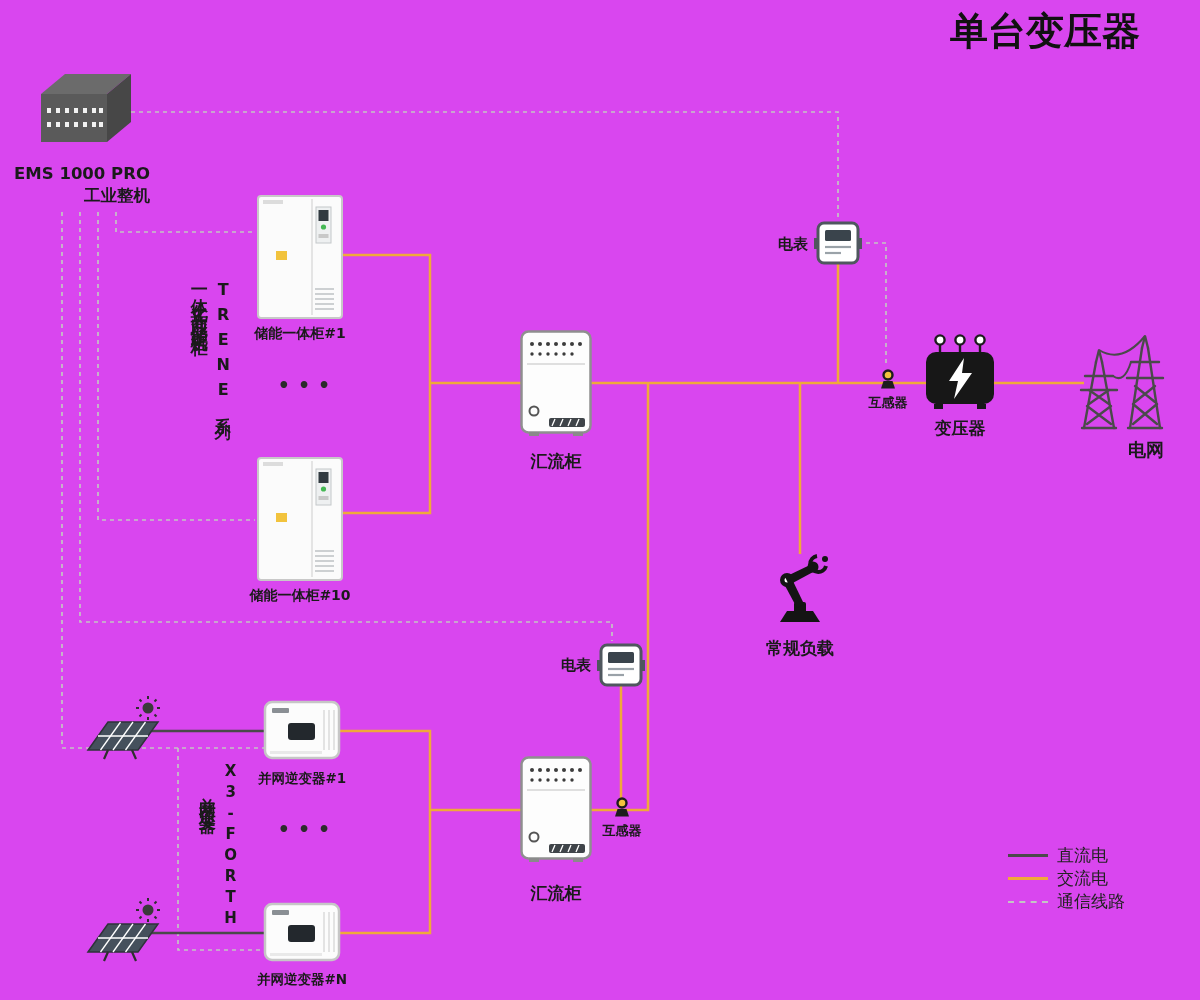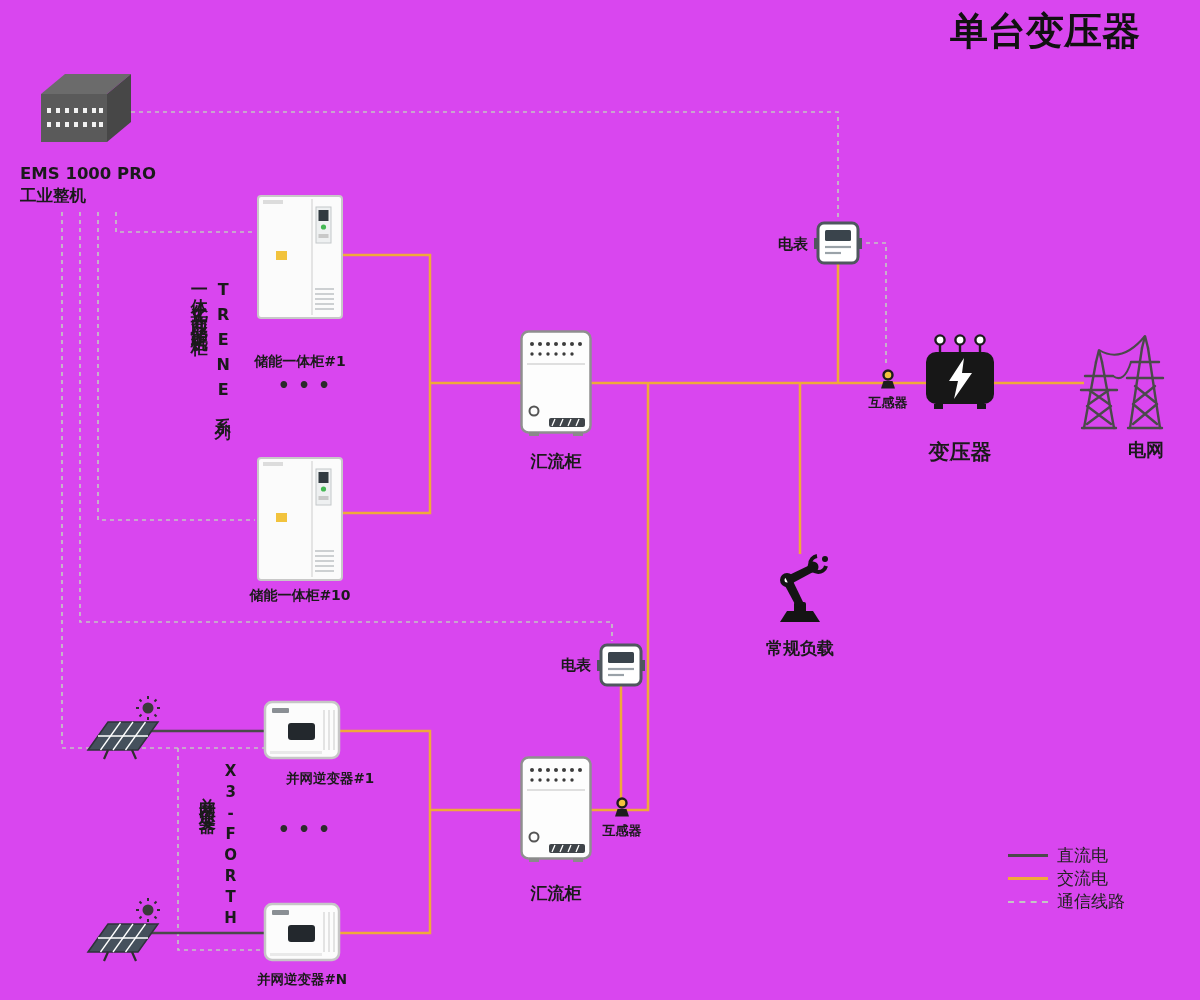--- a/index.html
+++ b/index.html
@@ -11,46 +11,46 @@
   .wire-dc{stroke:var(--dc,#4a4a4a);stroke-width:2.5;}
   .wire-comm{stroke:var(--comm,#c4c4c4);stroke-width:1.7;stroke-dasharray:4 4;}
   .lbl{position:absolute;font-weight:700;white-space:nowrap;color:var(--text,#1a1a1a);}
   .cx{transform:translateX(-50%);}
   .rx{transform:translateX(-100%);}
   
   .title{position:absolute;left:890px;top:6px;width:310px;text-align:center;
          font-size:38px;font-weight:700;line-height:50px;color:#111;}
   
   .ems-icon{left:33px;top:68px;}
-  .ems-label{left:88px;top:163px;text-align:left;font-size:16.5px;line-height:22px;}
+  .ems-label{left:82px;top:163px;text-align:right;font-size:16.5px;line-height:22px;}
   
   .v-block{position:absolute;display:flex;gap:6px;}
   .v-col{writing-mode:vertical-rl;text-orientation:upright;font-weight:700;line-height:1.05;}
   .storage-vert{left:190px;top:280px;}
   .storage-vert .cn{font-size:17px;letter-spacing:5px;}
   .storage-vert .series{font-size:16px;letter-spacing:6px;}
   .inverter-vert{left:198px;top:762px;}
   .inverter-vert .cn{font-size:17px;letter-spacing:5px;padding-top:22px;}
   .inverter-vert .series{font-size:15px;letter-spacing:3px;}
   
-  .cab1-label{left:300px;top:325px;font-size:14px;margin-top:28px;}
+  .cab1-label{left:300px;top:325px;font-size:14px;}
   .cab10-label{left:300px;top:587px;font-size:14px;text-align:center;}
   .dots{color:#2b2b2b;font-size:19px;letter-spacing:8px;font-weight:700;}
   .dots-upper{left:308px;top:374px;}
   .dots-lower{left:308px;top:818px;}
   .combiner-upper-label{left:556px;top:450px;font-size:17px;}
   .combiner-lower-label{left:556px;top:882px;font-size:17px;}
   .meter-upper-label{left:808px;top:235px;font-size:15px;}
   .meter-lower-label{left:591px;top:656px;font-size:15px;}
   .ct-upper-label{left:888px;top:394px;font-size:13px;}
   .ct-lower-label{left:622px;top:822px;font-size:13px;}
-  .transformer-label{left:960px;top:438px;font-size:21px;}
+  .transformer-label{left:960px;top:417px;font-size:17px;}
   .grid-label{left:1122px;top:438px;font-size:18px;margin-left:24px;}
   .load-label{left:800px;top:637px;font-size:17px;}
-  .inv1-label{left:302px;top:770px;font-size:13.5px;margin-left:28px;}
+  .inv1-label{left:302px;top:770px;font-size:13.5px;}
   .invN-label{left:302px;top:971px;font-size:13.5px;}
   
   .ic{position:absolute;}
   .i-cab1{left:255px;top:193px;} .i-cab10{left:255px;top:455px;}
   .i-comb-u{left:519px;top:329px;} .i-comb-l{left:519px;top:755px;}
   .i-meter-u{left:814px;top:219px;} .i-meter-l{left:597px;top:641px;}
   .i-ct-u{left:880px;top:368px;} .i-ct-l{left:614px;top:796px;}
   .i-transformer{left:924px;top:332px;}
   .i-grid{left:1072px;top:318px;}
   .i-load{left:768px;top:552px;}

